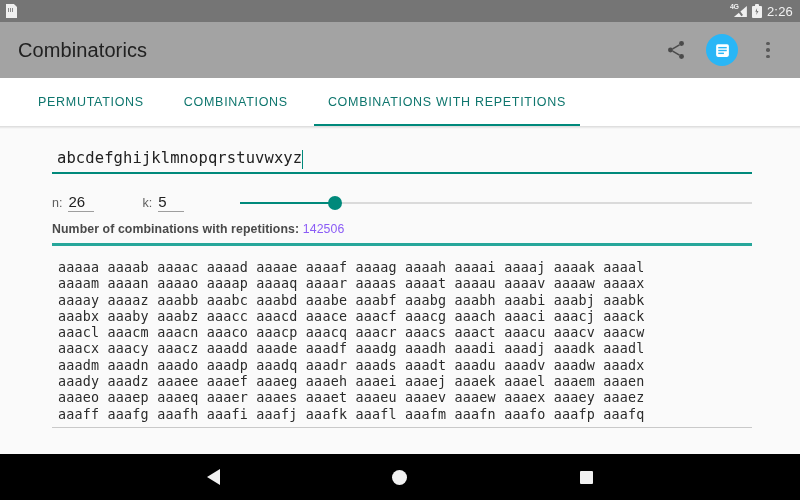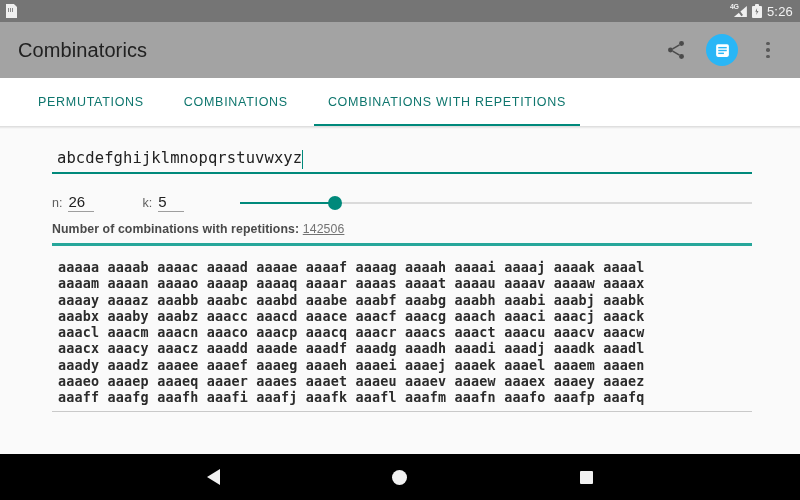--- a/index.html
+++ b/index.html
@@ -186,36 +186,35 @@
     position: absolute; left: 18.6%; top: 3px;
     width: 14px; height: 14px; margin-left: -7px;
     border-radius: 50%; background: #00897b; cursor: pointer;
   }
 
   .result-line {
     font-size: 12.3px; color: #5e5e5e; margin-bottom: 7px;
     letter-spacing: .1px;
   }
   .result-line .rlabel { font-weight: bold; color: #4a4a4a; }
-  .result-line .rvalue { color: #737373; text-decoration: underline; }
+  .result-line .rvalue { color: #8b5cf6; }
 
   .teal-divider { height: 3px; background: #26a69a; margin-bottom: 0; }
 
   .list-card {
     background: #fafafa;
     padding: 14px 0 6px 0;
     position: relative;
   }
   .combo-list {
     font-family: "DejaVu Sans Mono", monospace;
     font-size: 13.4px; color: #2b2b2b;
     line-height: 16.3px; letter-spacing: .2px;
     padding-left: 6px;
     white-space: nowrap;
-    font-weight: bold;
   }
   .combo-row { display: block; }
   .bottom-divider {
     height: 1px; background: #c9c9c9; margin-top: 4px;
   }
 
   
   .navbar {
     height: 46px; flex: 0 0 46px;
     background: #000000;
@@ -248,21 +247,21 @@
       <span class="sig">
         <span class="tri"></span>
         <span class="slash"></span>
         <span class="g4">4G</span>
       </span>
       <span class="batt">
         <span class="nub"></span>
           <span class="shell"></span>
           <span class="bolt"></span>
       </span>
-      <span class="sb-time">5:26</span>
+      <span class="sb-time">2:26</span>
     </div>
   </div>
 
   <div class="appbar">
     <div class="app-title">Combinatorics</div>
     <div class="appbar-actions">
       <div class="icon-btn">
         <svg class="share-ico" viewBox="0 0 24 24">
           <circle cx="18" cy="5" r="2.7" fill="#4a4a4a"></circle>
           <circle cx="6" cy="12" r="2.7" fill="#4a4a4a"></circle>
@@ -329,20 +328,21 @@
     <div class="teal-divider"></div>
 
     <div class="list-card">
       <div class="combo-list">
         <span class="combo-row">aaaaa aaaab aaaac aaaad aaaae aaaaf aaaag aaaah aaaai aaaaj aaaak aaaal</span>
         <span class="combo-row">aaaam aaaan aaaao aaaap aaaaq aaaar aaaas aaaat aaaau aaaav aaaaw aaaax</span>
         <span class="combo-row">aaaay aaaaz aaabb aaabc aaabd aaabe aaabf aaabg aaabh aaabi aaabj aaabk</span>
         <span class="combo-row">aaabx aaaby aaabz aaacc aaacd aaace aaacf aaacg aaach aaaci aaacj aaack</span>
         <span class="combo-row">aaacl aaacm aaacn aaaco aaacp aaacq aaacr aaacs aaact aaacu aaacv aaacw</span>
         <span class="combo-row">aaacx aaacy aaacz aaadd aaade aaadf aaadg aaadh aaadi aaadj aaadk aaadl</span>
+        <span class="combo-row">aaadm aaadn aaado aaadp aaadq aaadr aaads aaadt aaadu aaadv aaadw aaadx</span>
         <span class="combo-row">aaady aaadz aaaee aaaef aaaeg aaaeh aaaei aaaej aaaek aaael aaaem aaaen</span>
         <span class="combo-row">aaaeo aaaep aaaeq aaaer aaaes aaaet aaaeu aaaev aaaew aaaex aaaey aaaez</span>
         <span class="combo-row">aaaff aaafg aaafh aaafi aaafj aaafk aaafl aaafm aaafn aaafo aaafp aaafq</span>
       </div>
       <div class="bottom-divider"></div>
     </div>
 
   </div>
 
   <div class="navbar">

